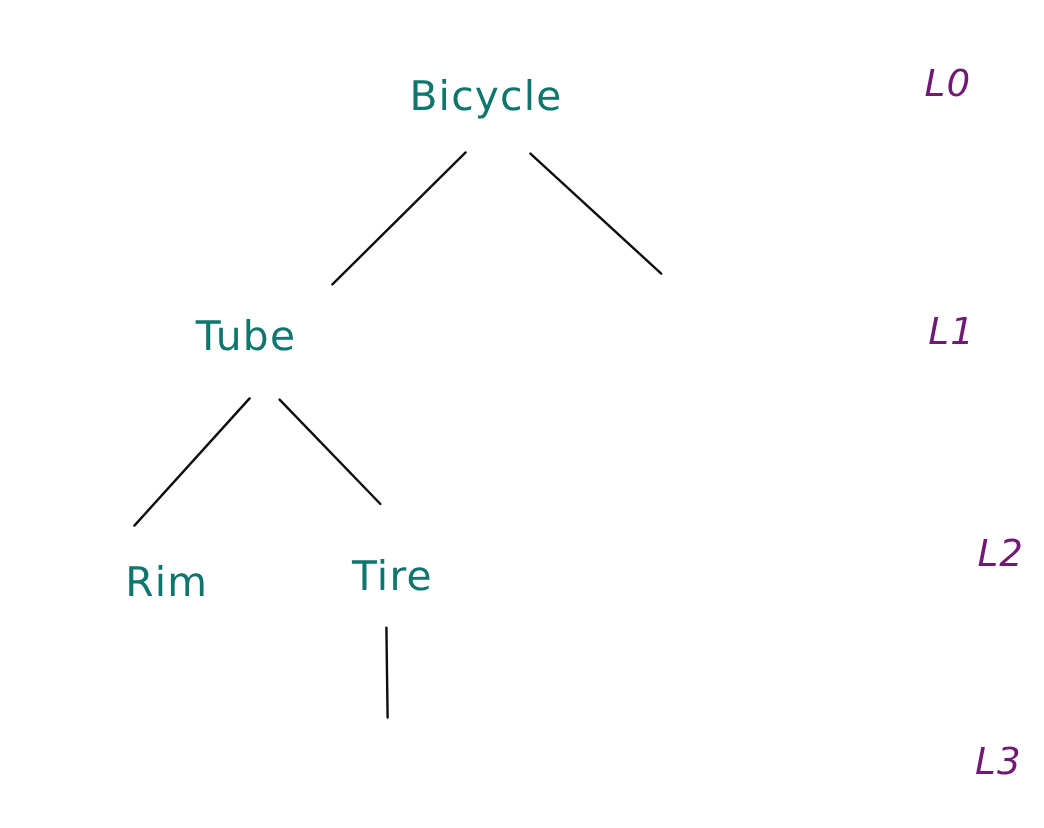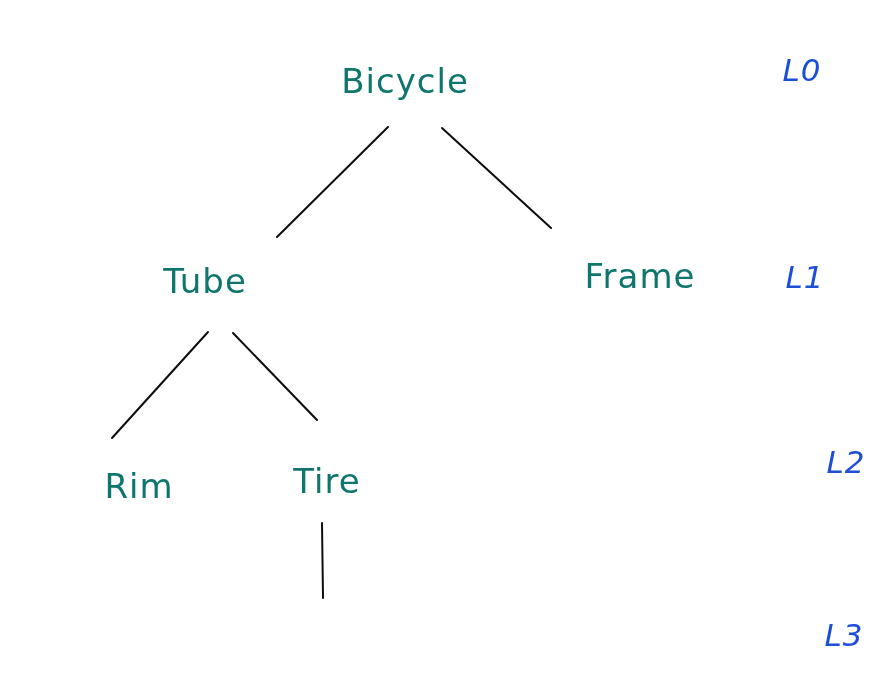--- a/index.html
+++ b/index.html
@@ -37,22 +37,21 @@
     letter-spacing: 1px;
     color: #0f766e;
   }
   .level-label {
     position: absolute;
     transform: translateX(-50%);
     white-space: nowrap;
     font-size: 31px;
     font-style: italic;
     letter-spacing: 1px;
-    color: #1d4ed8;
-    margin-left: 12px;
+    color: #701a75;
   }
   
   .node-bicycle { left: 405px; top: 61px; }
   .node-wheel   { left: 205px; top: 261px; }
   .node-frame   { left: 640px; top: 256px; }
   .node-rim     { left: 127px; top: 466px; margin-left: 12px; }
   .node-tire    { left: 327px; top: 461px; }
   .node-tube    { left: 305px; top: 615px; }
   
   .level-l0 { left: 790px; top: 52px; }
@@ -68,21 +67,20 @@
   <svg class="edges-svg" viewBox="0 0 870 690" aria-hidden="true">
     <line x1="388" y1="127" x2="277" y2="237"></line>
     <line x1="442" y1="128" x2="551" y2="228"></line>
     <line x1="208" y1="332" x2="112" y2="438"></line>
     <line x1="233" y1="333" x2="317" y2="420"></line>
     <line x1="322" y1="523" x2="323" y2="598"></line>
   </svg>
 
   <div class="node node-bicycle">Bicycle</div>
   <div class="node node-wheel">Tube</div>
-  <div class="node node-frame">Frame</div>
   <div class="node node-rim">Rim</div>
   <div class="node node-tire">Tire</div>
 
   <div class="level-label level-l0">L0</div>
   <div class="level-label level-l1">L1</div>
   <div class="level-label level-l2">L2</div>
   <div class="level-label level-l3">L3</div>
 
 </div>
 

